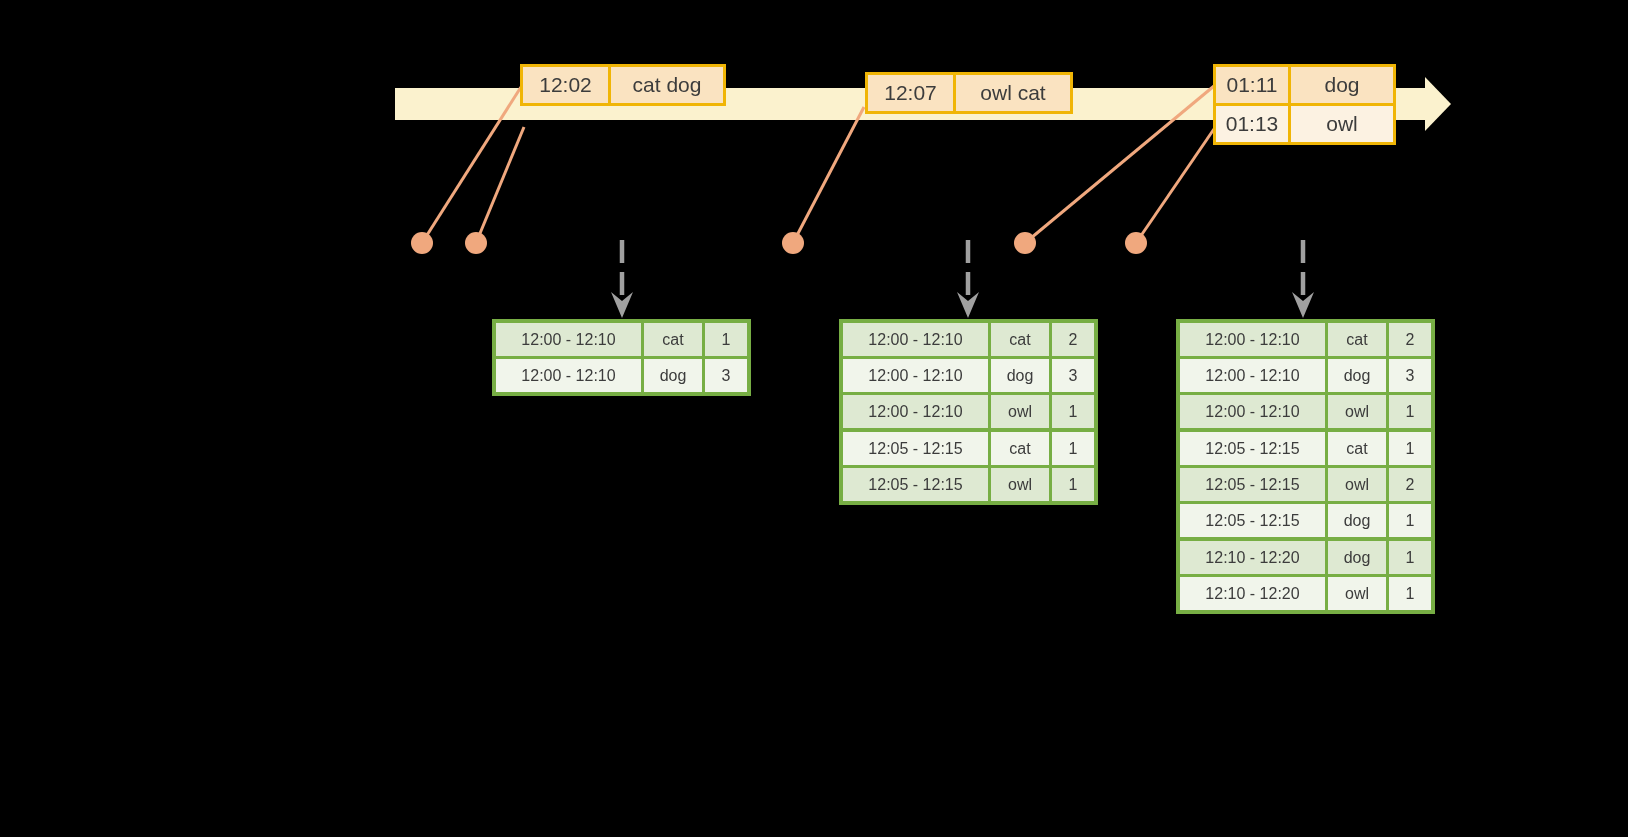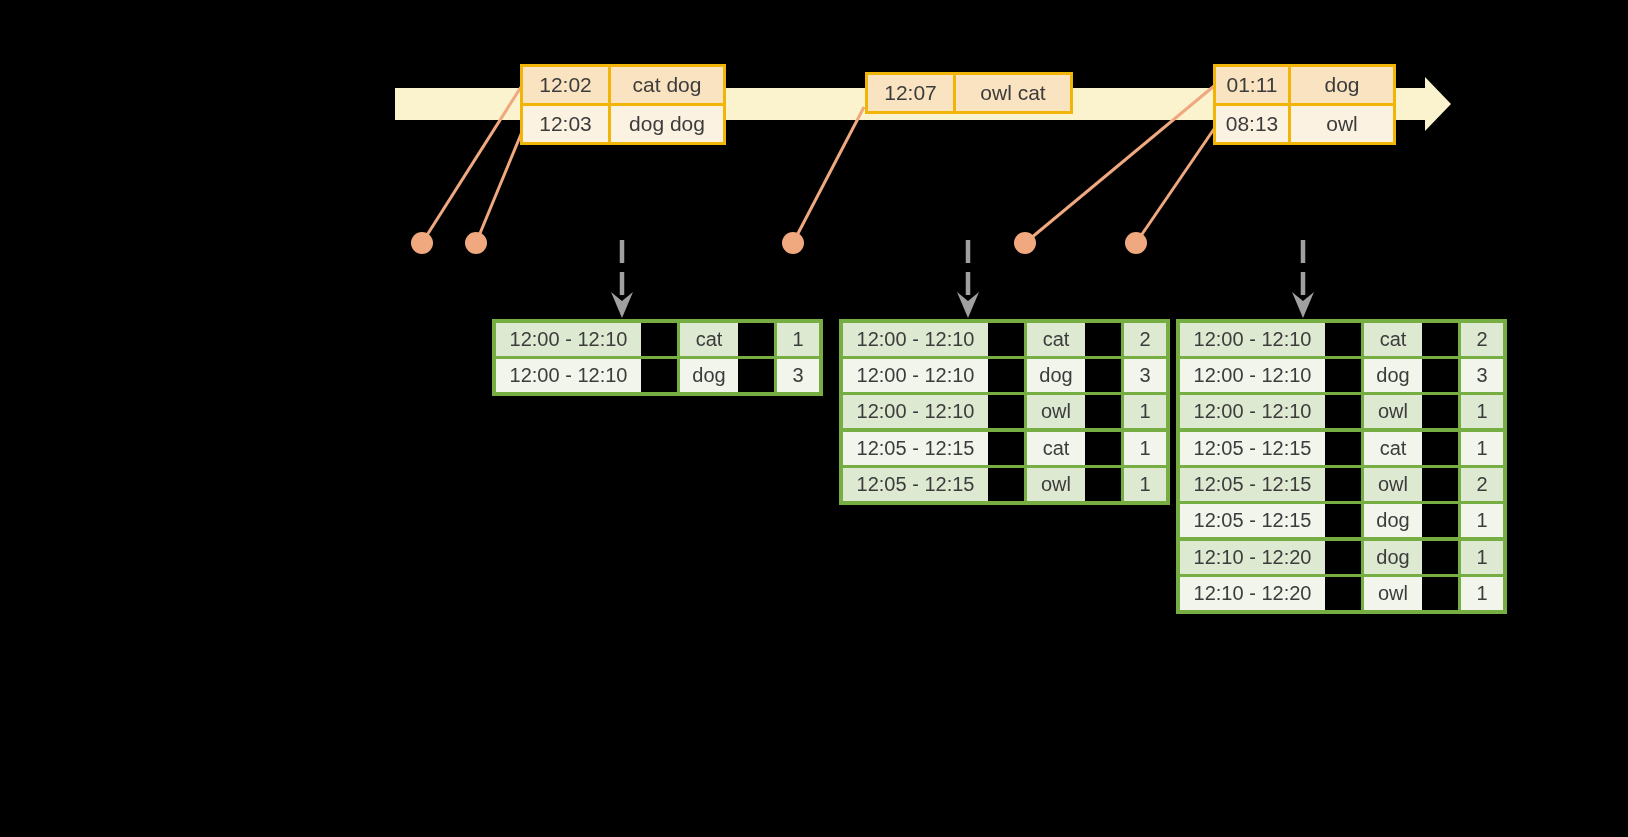--- a/index.html
+++ b/index.html
@@ -38,22 +38,22 @@
   .event-table .cell + .cell{border-left:3px solid var(--event-border);}
   .event-table .shade-dark .cell{background:var(--event-row-dark);}
   .event-table .shade-light .cell{background:var(--event-row-light);}
   .t-e1 .c0{width:85px}  .t-e1 .c1{width:112px}
   .t-e2 .c0{width:85px}  .t-e2 .c1{width:114px}
   .t-e3 .c0{width:72px}  .t-e3 .c1{width:102px}
 
   .result-table{border:4px solid var(--result-border);}
   .result-table .row + .row{border-top:3px solid var(--result-border);}
   .result-table .row.group-start{border-top:4px solid var(--result-border);}
-  .result-table .cell{height:33px;line-height:33px;font-size:20px;}
-  .result-table .cell + .cell{border-left:3px solid var(--result-border);margin-left:36px;}
+  .result-table .cell{height:33px;line-height:33px;font-size:16px;}
+  .result-table .cell + .cell{border-left:3px solid var(--result-border);}
   .result-table .shade-dark .cell{background:var(--result-row-dark);}
   .result-table .shade-light .cell{background:var(--result-row-light);}
   .t-r .c0{width:145px} .t-r .c1{width:58px} .t-r .c2{width:42px}
 </style>
 </head>
 <body>
 
 <div id="canvas">
 
   <svg id="shapes" width="1628" height="837" viewBox="0 0 1628 837">
@@ -81,40 +81,36 @@
       <line x1="1303" y1="240" x2="1303" y2="296" stroke-dasharray="23 9"></line>
       <path d="M1292 292 L1303 318 L1314 292 L1303 301 Z"></path>
     </g>
   </svg>
 
   <div class="dtable event-table t-e1" style="left:520px;top:64px">
       <div class="row shade-dark">
         <div class="cell c0">12:02</div>
         <div class="cell c1">cat dog</div>
       </div>
-      <div class="row shade-light">
-        <div class="cell c0">12:03</div>
-        <div class="cell c1">dog dog</div>
-      </div>
     </div>
 
   <div class="dtable event-table t-e2" style="left:865px;top:72px">
       <div class="row shade-dark">
         <div class="cell c0">12:07</div>
         <div class="cell c1">owl cat</div>
       </div>
     </div>
 
   <div class="dtable event-table t-e3" style="left:1213px;top:64px">
       <div class="row shade-dark">
         <div class="cell c0">01:11</div>
         <div class="cell c1">dog</div>
       </div>
       <div class="row shade-light">
-        <div class="cell c0">08:13</div>
+        <div class="cell c0">01:13</div>
         <div class="cell c1">owl</div>
       </div>
     </div>
 
   <div class="dtable result-table t-r" style="left:492px;top:319px">
       <div class="row shade-dark">
         <div class="cell c0">12:00 - 12:10</div>
         <div class="cell c1">cat</div>
         <div class="cell c2">1</div>
       </div>

